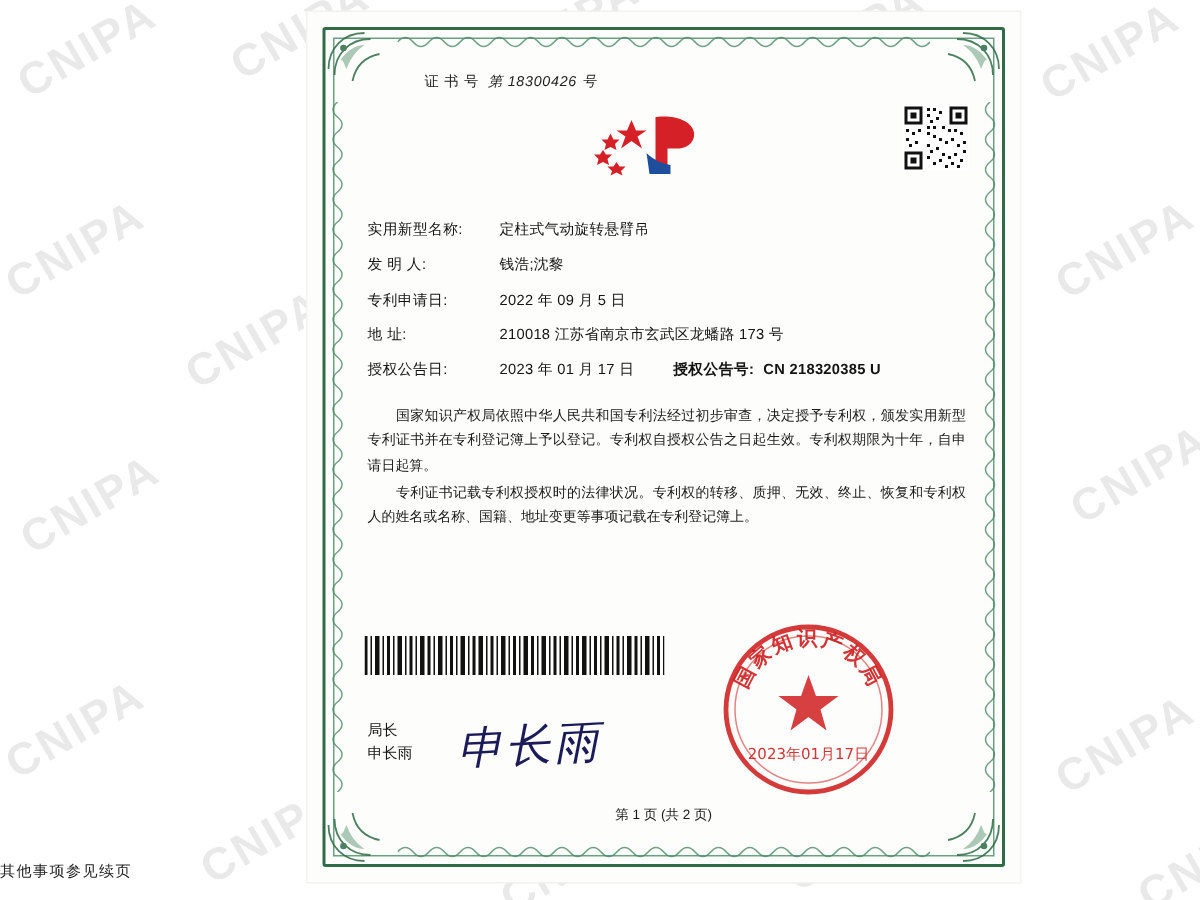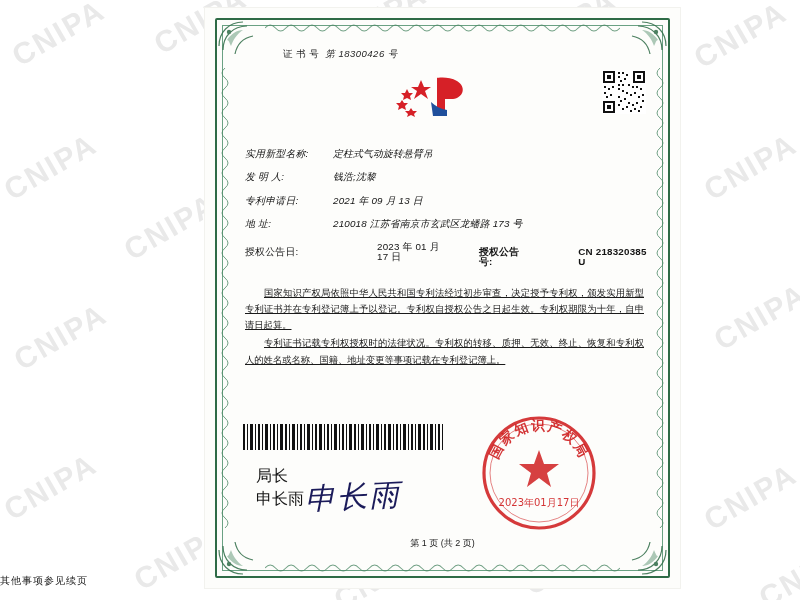--- a/index.html
+++ b/index.html
@@ -131,61 +131,60 @@
     margin-top: 28px;
     margin-left: 10px;
     font-size: 9.8px;
     color: #141414;
     line-height: 1;
   }
   .frow {
     display: flex;
     align-items: baseline;
     margin-bottom: 13.5px;
-    font-style: italic;
   }
   .flabel {
     width: 88px;
     flex: 0 0 88px;
     letter-spacing: .3px;
     color: #141414;
   }
   .fvalue {
     color: #141414;
     letter-spacing: .2px;
   }
   .frow-2col { display: flex; align-items: baseline; margin-bottom: 13.5px; }
-  .frow-2col .seg { display: flex; align-items: center; gap: 44px; }
+  .frow-2col .seg { display: flex; align-items: flex-start; }
   .frow-2col .seg.second { margin-left: 26px; font-weight: bold; }
   .seg .flabel2 { letter-spacing: .3px; margin-right: 6px; }
 
   .para {
     margin-top: 18px;
     margin-left: 10px;
     margin-right: 6px;
     font-size: 9.3px;
     line-height: 1.75;
     color: #1a1a1a;
     text-align: justify;
     font-family: "DejaVu Serif", serif;
   }
-  .para p { margin: 0 0 2px 0; text-indent: 19px; text-decoration: underline; }
+  .para p { margin: 0 0 2px 0; text-indent: 19px; }
 
   .barcode {
     position: absolute;
     left: 8px;
     bottom: 108px;
     width: 200px;
     height: 26px;
   }
   .sign-block {
     position: absolute;
-    left: 21px;
+    left: 10px;
     bottom: 48px;
-    font-size: 16px;
+    font-size: 10px;
     color: #141414;
     line-height: 1.45;
   }
   .handwriting {
     position: absolute;
     left: 70px;
     bottom: 40px;
     font-size: 30px;
     color: #1b1b5a;
     font-family: "DejaVu Serif", serif;
@@ -404,21 +403,21 @@
         <div class="frow">
           <span class="flabel">实用新型名称:</span>
           <span class="fvalue">定柱式气动旋转悬臂吊</span>
         </div>
         <div class="frow">
           <span class="flabel">发 明 人:</span>
           <span class="fvalue">钱浩;沈黎</span>
         </div>
         <div class="frow">
           <span class="flabel">专利申请日:</span>
-          <span class="fvalue">2021 年 09 月 13 日</span>
+          <span class="fvalue">2022 年 09 月 5 日</span>
         </div>
         <div class="frow">
           <span class="flabel">地      址:</span>
           <span class="fvalue">210018 江苏省南京市玄武区龙蟠路 173 号</span>
         </div>
         <div class="frow-2col">
           <span class="seg">
             <span class="flabel">授权公告日:</span>
             <span class="fvalue">2023 年 01 月 17 日</span>
           </span>

